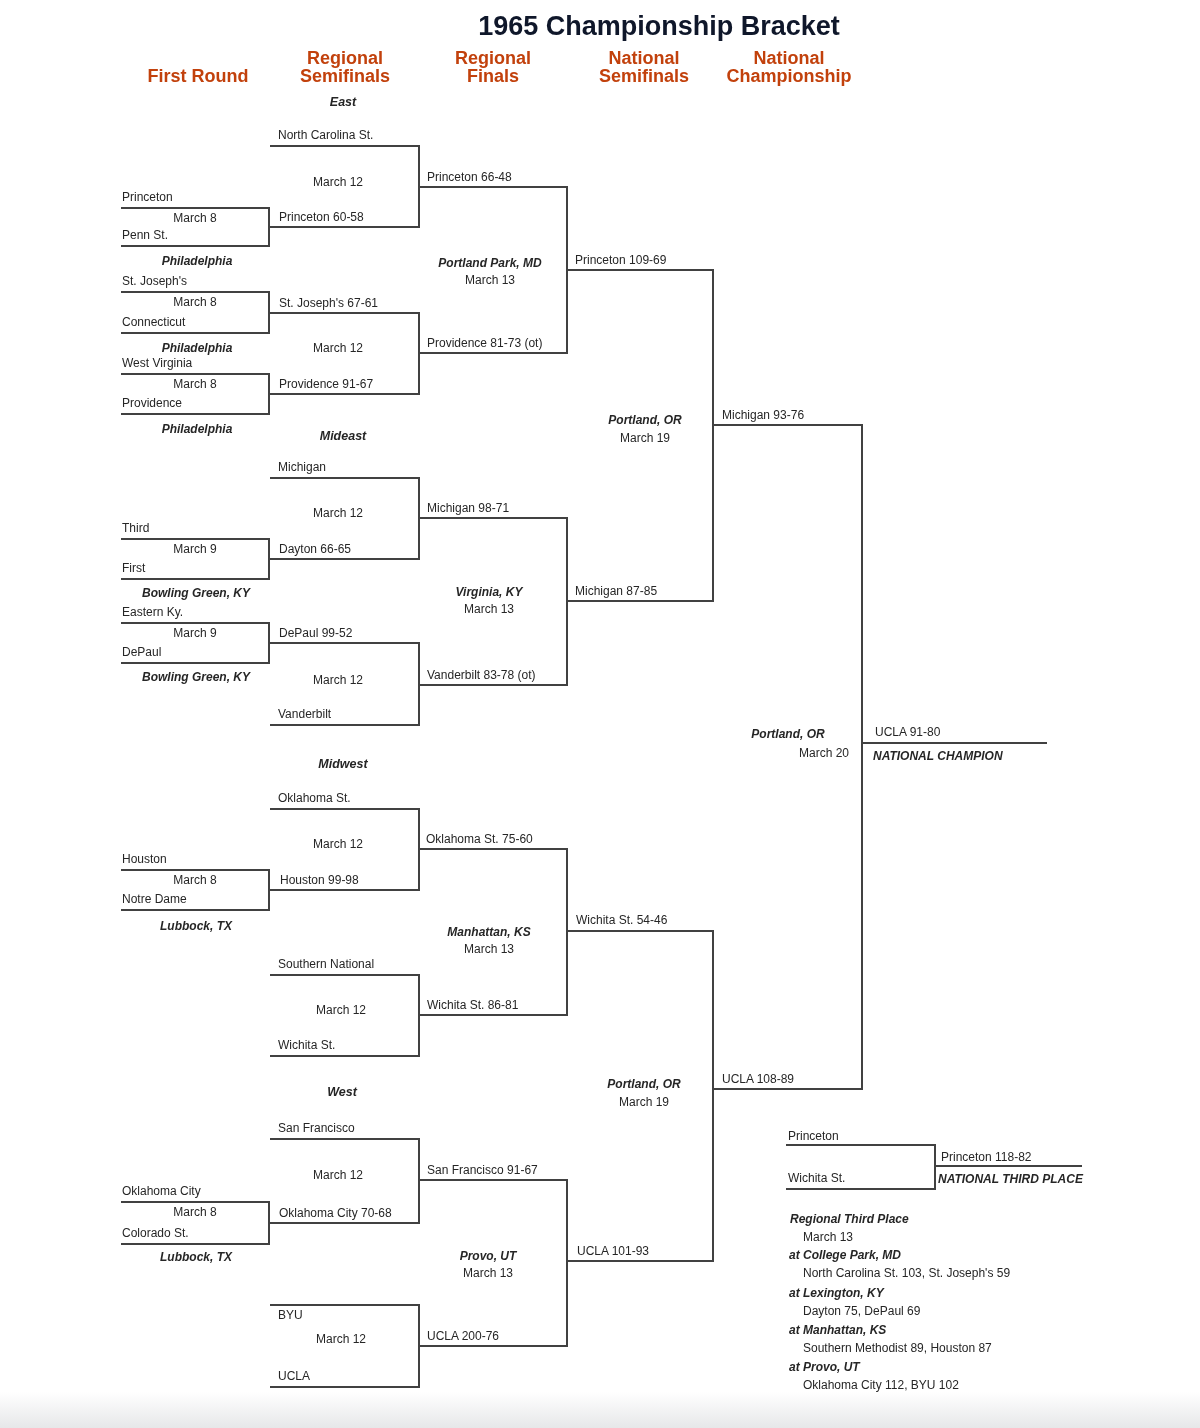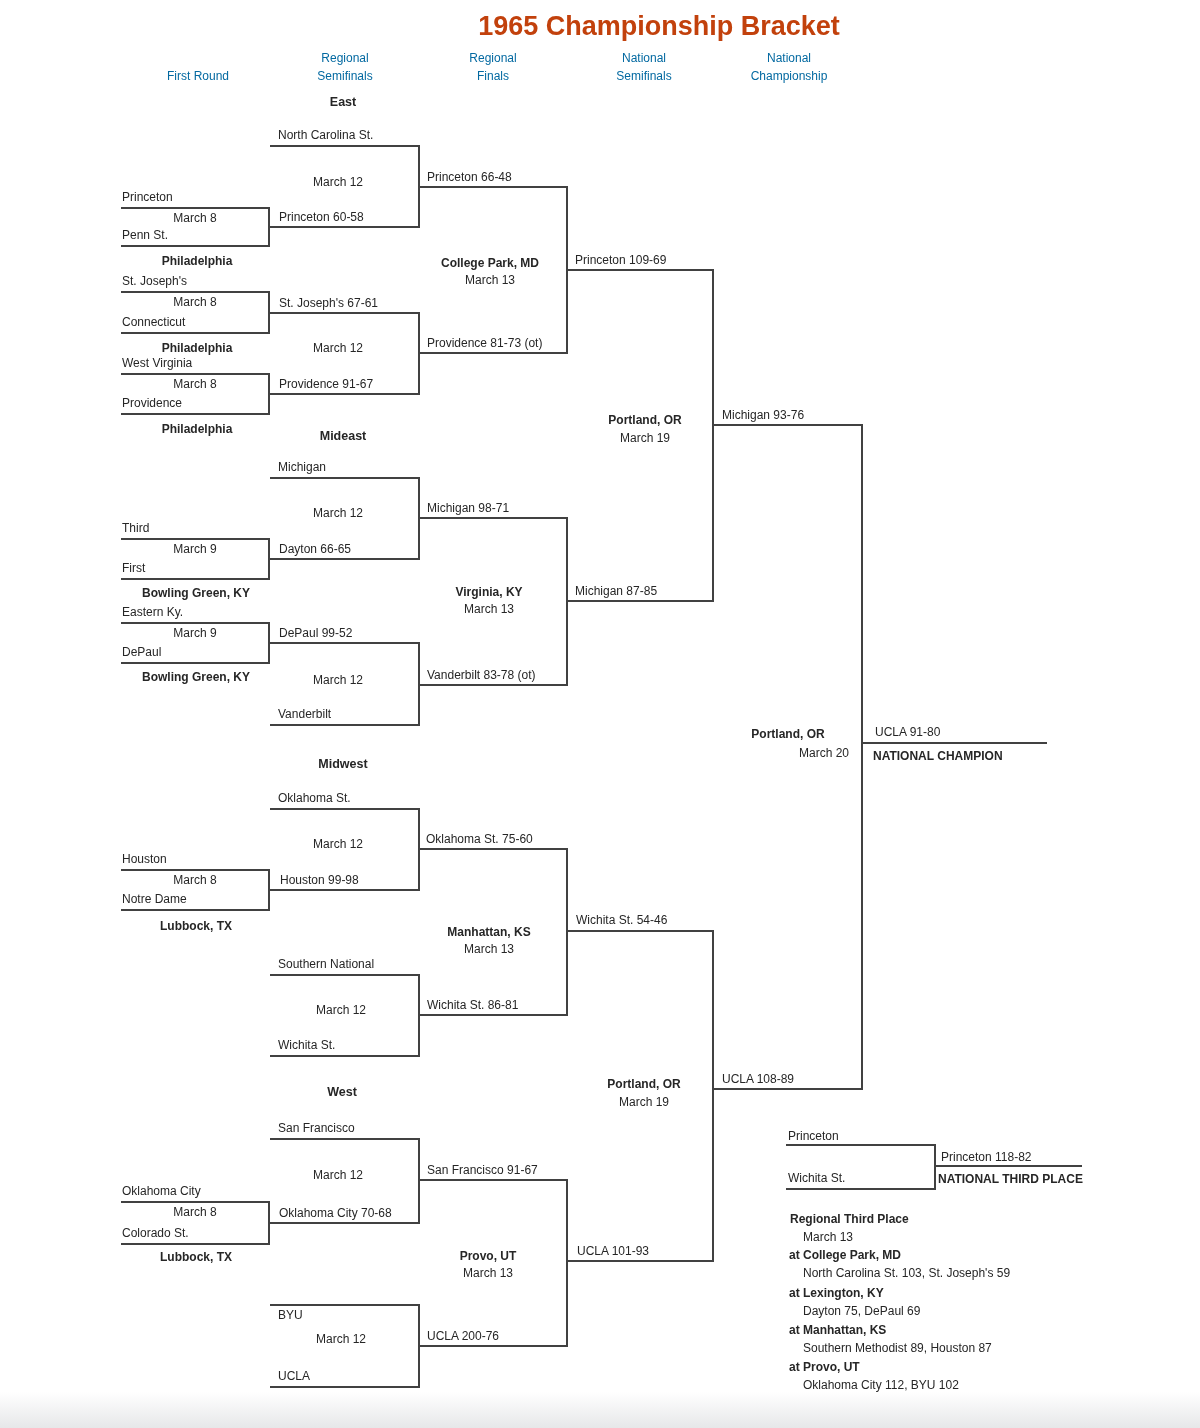--- a/index.html
+++ b/index.html
@@ -1,24 +1,24 @@
 <!DOCTYPE html>
 <html><head>
 <meta charset="utf-8">
 <style>
   html,body{margin:0;padding:0;background:#ffffff;}
   .stage{
     position:relative;width:1200px;height:1428px;background:#ffffff;
     font-family:"Liberation Sans",sans-serif;color:#262626;overflow:hidden;
   }
   .t{position:absolute;font-size:12px;line-height:15px;white-space:nowrap;color:#262626;}
-  .b{font-weight:bold;}
+  .b{font-weight:bold;font-style:italic;}
   .c{transform:translateX(-50%);}
-  .title{position:absolute;font-size:27px;line-height:30px;font-weight:bold;white-space:nowrap;color:#c2410c;}
-  .hdr{position:absolute;font-size:12px;line-height:16px;font-weight:normal;white-space:nowrap;color:#0369a1;}
+  .title{position:absolute;font-size:27px;line-height:30px;font-weight:bold;white-space:nowrap;color:#0f172a;}
+  .hdr{position:absolute;font-size:18px;line-height:16px;font-weight:bold;white-space:nowrap;color:#c2410c;}
   .rg{font-size:12.5px;}
   .hl{position:absolute;height:2px;background:#414141;}
   .vl{position:absolute;width:2px;background:#414141;}
   .fade{position:absolute;left:0;top:1392px;width:1200px;height:36px;
     background:linear-gradient(180deg, rgba(233,234,235,0) 0%, rgba(226,227,229,0.85) 100%);}
 </style>
 </head>
 <body>
 
 <div class="stage">
@@ -48,21 +48,21 @@
   <div class="t" style="left:122px;top:315px">Connecticut</div>
   <div class="t b c" style="left:197px;top:341px">Philadelphia</div>
   <div class="t" style="left:279px;top:296px">St. Joseph's 67-61</div>
   <div class="t" style="left:122px;top:356px">West Virginia</div>
   <div class="t c" style="left:195px;top:377px">March 8</div>
   <div class="t" style="left:122px;top:396px">Providence</div>
   <div class="t b c" style="left:197px;top:422px">Philadelphia</div>
   <div class="t" style="left:279px;top:377px">Providence 91-67</div>
   <div class="t c" style="left:338px;top:341px">March 12</div>
   <div class="t" style="left:427px;top:336px">Providence 81-73 (ot)</div>
-  <div class="t b c" style="left:490px;top:256px">College Park, MD</div>
+  <div class="t b c" style="left:490px;top:256px">Portland Park, MD</div>
   <div class="t c" style="left:490px;top:273px">March 13</div>
   <div class="t" style="left:575px;top:253px">Princeton 109-69</div>
 
   <div class="t b rg c" style="left:343px;top:429px">Mideast</div>
   <div class="t" style="left:278px;top:460px">Michigan</div>
   <div class="t" style="left:122px;top:521px">Third</div>
   <div class="t c" style="left:195px;top:542px">March 9</div>
   <div class="t" style="left:122px;top:561px">First</div>
   <div class="t b c" style="left:196px;top:586px">Bowling Green, KY</div>
   <div class="t" style="left:279px;top:542px">Dayton 66-65</div>

